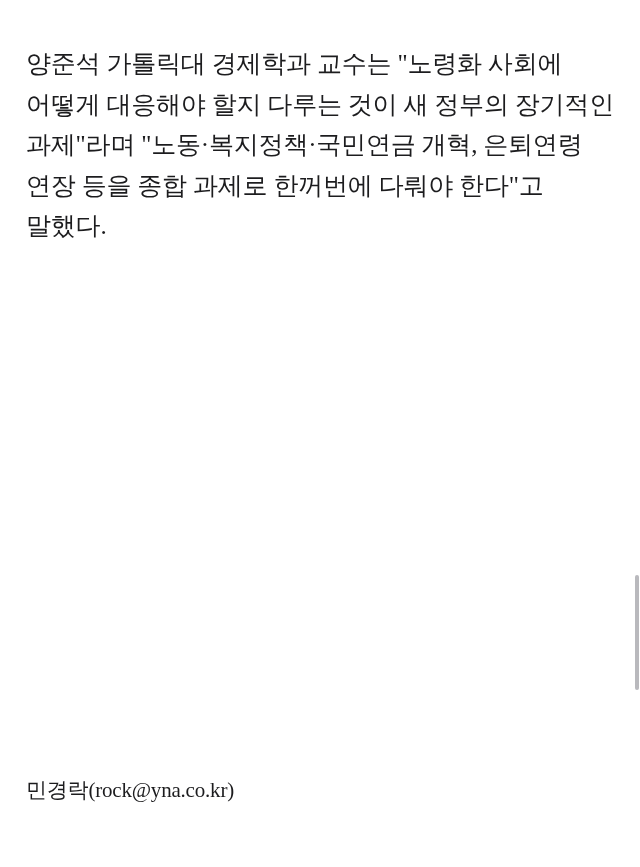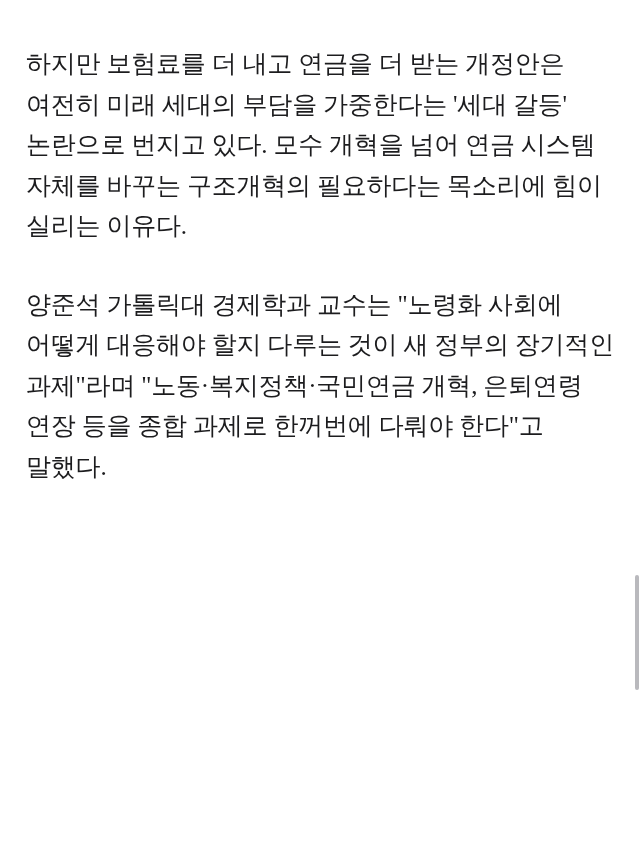--- a/index.html
+++ b/index.html
@@ -62,22 +62,22 @@
     background: #b9b9bd;
     border-radius: 2px;
   }
 </style>
 </head>
 <body>
 
 <div class="page">
 
   <div class="article-body">
-    <p class="para">하지만 보험료를 더 내고 연금을 더 받는 개정안은 여전히 미래 세대의 부담을 가중한다는 '세대 갈등' 논란으로 번지고 있다. 모수 개혁을 넘어 연금 시스템 자체를 바꾸는 구조개혁의 필요하다는 목소리에 힘이 실리는 이유다.</p>
     <p class="para">양준석 가톨릭대 경제학과 교수는 "노령화 사회에 어떻게 대응해야 할지 다루는 것이 새 정부의 장기적인 과제"라며 "노동·복지정책·국민연금 개혁, 은퇴연령 연장 등을 종합 과제로 한꺼번에 다뤄야 한다"고 말했다.</p>
   </div>
 
+  <div class="byline">민경락(rock@yna.co.kr)</div>
 
   <div class="scrollbar-track">
     <div class="scrollbar-thumb"></div>
   </div>
 
 </div>
 
 </body></html>

